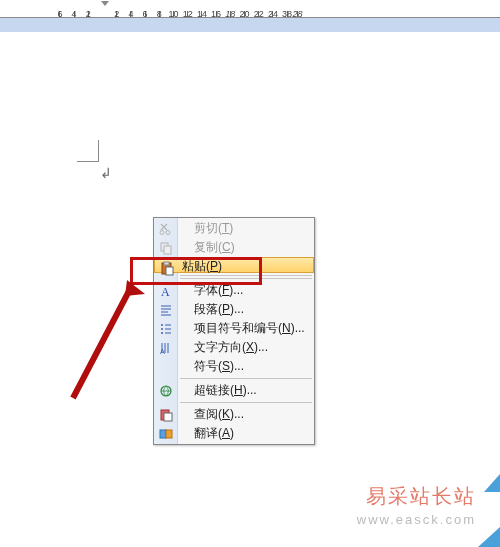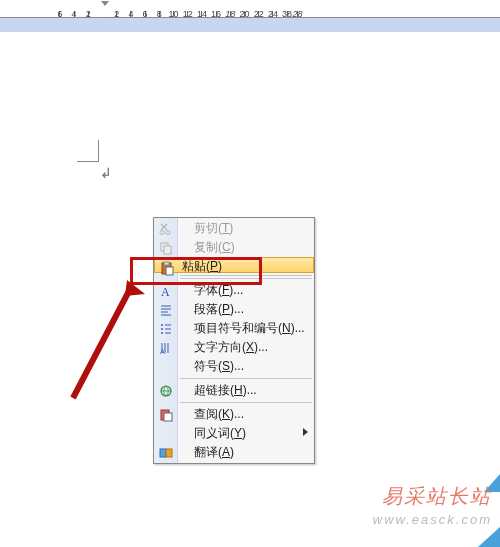--- a/index.html
+++ b/index.html
@@ -169,23 +169,22 @@
   .arrow {
     position: absolute;
     top: 270px; left: 55px;
     width: 100px; height: 140px;
     pointer-events: none;
   }
 
   
   .watermark {
     position: absolute;
-    right: 8px; bottom: 20px;
+    right: 24px; bottom: 20px;
     text-align: right;
-    font-style: italic;
   }
   .watermark .line1 {
     font-size: 20px;
     font-family: KaiTi, STKaiti, serif;
     color: #e67a6a;
     letter-spacing: 2px;
   }
   .watermark .line2 {
     font-size: 13px;
     color: #bbb;
@@ -401,24 +400,20 @@
   <div class="menu-item">
     <span class="menu-icon">
       <svg width="14" height="14" viewBox="0 0 14 14">
           <rect x="2" y="2" width="8" height="10" fill="#d66" stroke="#933"></rect>
           <rect x="5" y="5" width="8" height="8" fill="#fff" stroke="#666"></rect>
         </svg>
     </span>
     <span>查阅</span>(<span class="underline">K</span>)<span>...</span>
   </div>
 
-  <div class="menu-item">
-    <span>同义词</span>(<span class="underline">Y</span>)
-    <span class="submenu-arrow"></span>
-  </div>
 
   <div class="menu-item">
     <span class="menu-icon">
       <svg width="14" height="14" viewBox="0 0 14 14">
           <rect x="1" y="3" width="6" height="8" fill="#5aa0e0" stroke="#2a6fb0"></rect>
           <rect x="7" y="3" width="6" height="8" fill="#e8a030" stroke="#b87010"></rect>
         </svg>
     </span>
     <span>翻译</span>(<span class="underline">A</span>)
   </div>

